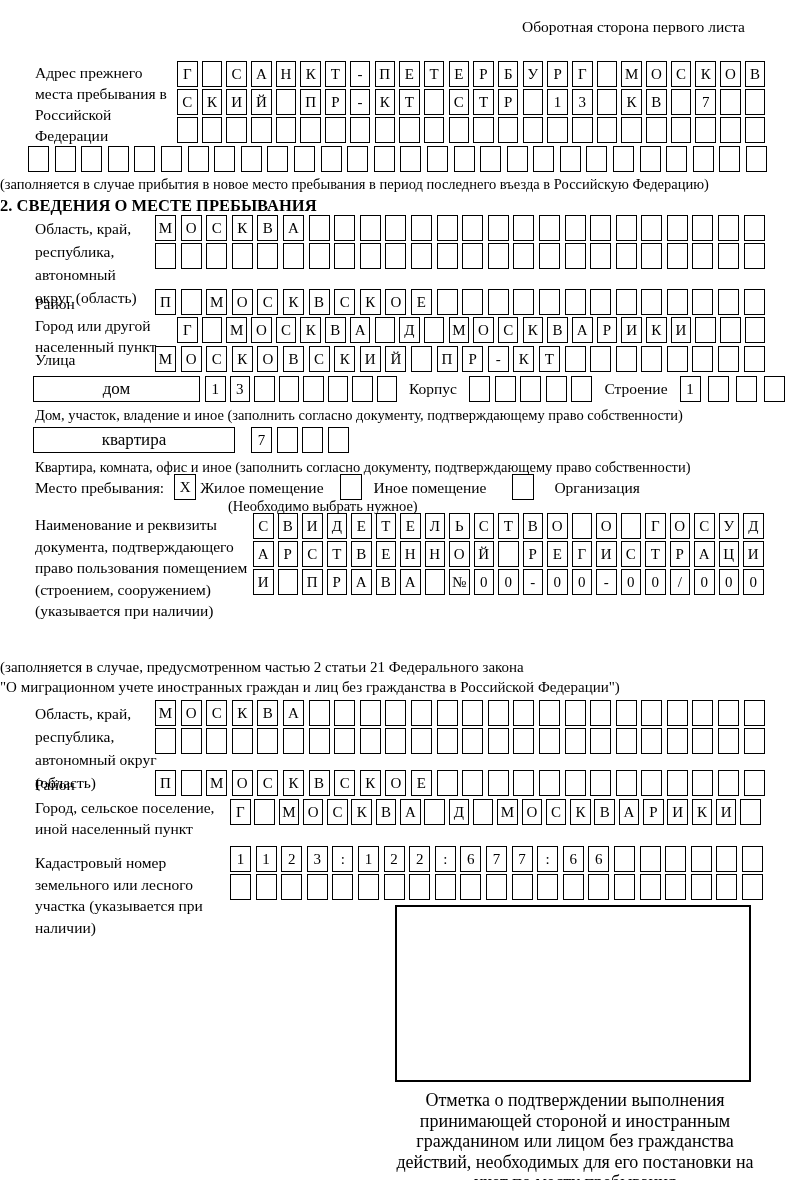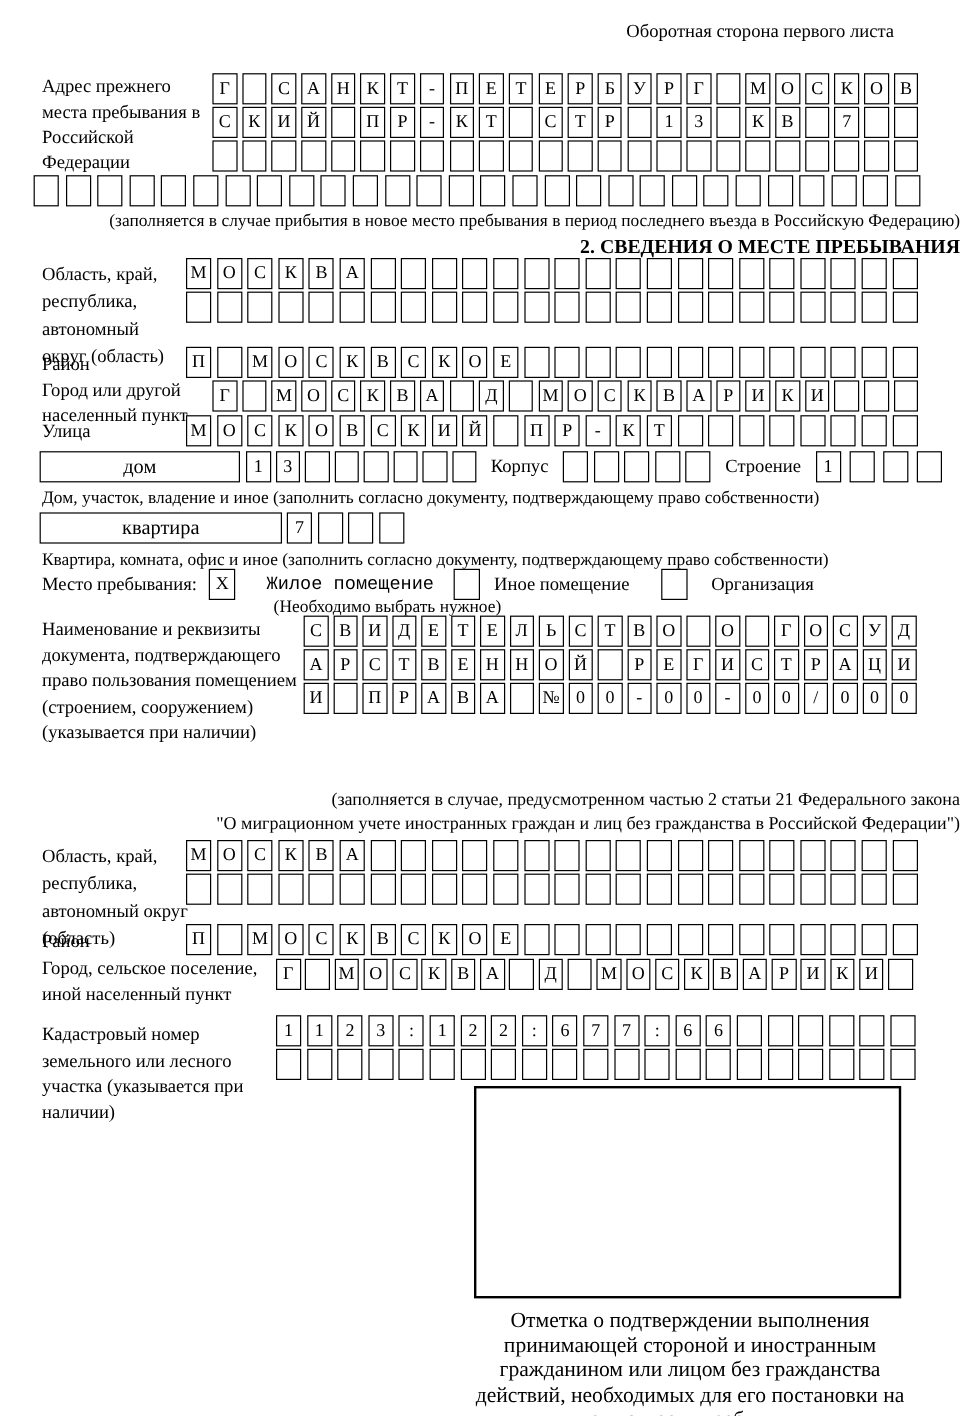--- a/index.html
+++ b/index.html
@@ -4,21 +4,21 @@
 <style>
   html,body{margin:0;padding:0;background:#fff;}
   .sheet{
     position:relative;width:800px;height:1180px;background:#fff;color:#000;
     font-family:"Liberation Serif","DejaVu Serif",serif;overflow:hidden;
   }
   .abs{position:absolute;}
   .lbl{font-size:15.5px;line-height:21px;}
   .lbl.lh23{line-height:23px;}
   .caption{font-size:14.5px;line-height:19px;}
-  .center{text-align:right;width:800px;left:0;}
+  .center{text-align:left;width:800px;left:0;}
   .sec-title{font-weight:bold;font-size:16.5px;}
   .boxrow{display:flex;gap:4.6px;}
   .rows{display:flex;flex-direction:column;gap:2.2px;}
   .cell{
     flex:0 0 auto;width:21px;height:26px;border:1.7px solid #000;box-sizing:border-box;
     display:flex;align-items:center;justify-content:center;
     font-size:15px;background:#fff;
   }
   .tight .cell{width:20.5px;}
   .tight{gap:4.2px;}
@@ -320,35 +320,35 @@
     <span class="sideword">Строение</span>
     <div class="boxrow" style="gap:7px;">
         <div class="cell">1</div>
         <div class="cell"></div>
         <div class="cell"></div>
         <div class="cell"></div>
       </div>
   </div>
   <div class="abs caption" style="left:35px;top:406px;">Дом, участок, владение и иное (заполнить согласно документу, подтверждающему право собственности)</div>
 
-  <div class="abs inlinerow" style="left:33px;top:427px;gap:4px;">
+  <div class="abs inlinerow" style="left:33px;top:427px;gap:16px;">
     <div class="wbox" style="width:202px;">квартира</div>
     <div class="boxrow">
         <div class="cell">7</div>
         <div class="cell"></div>
         <div class="cell"></div>
         <div class="cell"></div>
       </div>
   </div>
   <div class="abs caption" style="left:35px;top:458px;">Квартира, комната, офис и иное (заполнить согласно документу, подтверждающему право собственности)</div>
 
   <div class="abs inlinerow" style="left:35px;top:474px;">
     <span class="lbl">Место пребывания:</span>
     <div class="cell" style="width:22px;margin-left:10px;">X</div>
-    <span class="lbl" style="margin-left:26px;font-family:Liberation Mono, monospace;">Жилое помещение</span>
+    <span class="lbl" style="margin-left:4px;">Жилое помещение</span>
     <div class="cell" style="width:22px;margin-left:16px;"></div>
     <span class="lbl" style="margin-left:12px;">Иное помещение</span>
     <div class="cell" style="width:22px;margin-left:26px;"></div>
     <span class="lbl" style="margin-left:20px;">Организация</span>
   </div>
   <div class="abs caption" style="left:228px;top:497px;">(Необходимо выбрать нужное)</div>
 
   <div class="abs lbl" style="left:35px;top:514px;width:214px;line-height:21.5px;">Наименование и реквизиты документа, подтверждающего право пользования помещением (строением, сооружением) (указывается при наличии)</div>
   <div class="abs rows" style="left:253px;top:513px;">
     <div class="boxrow gap4">

